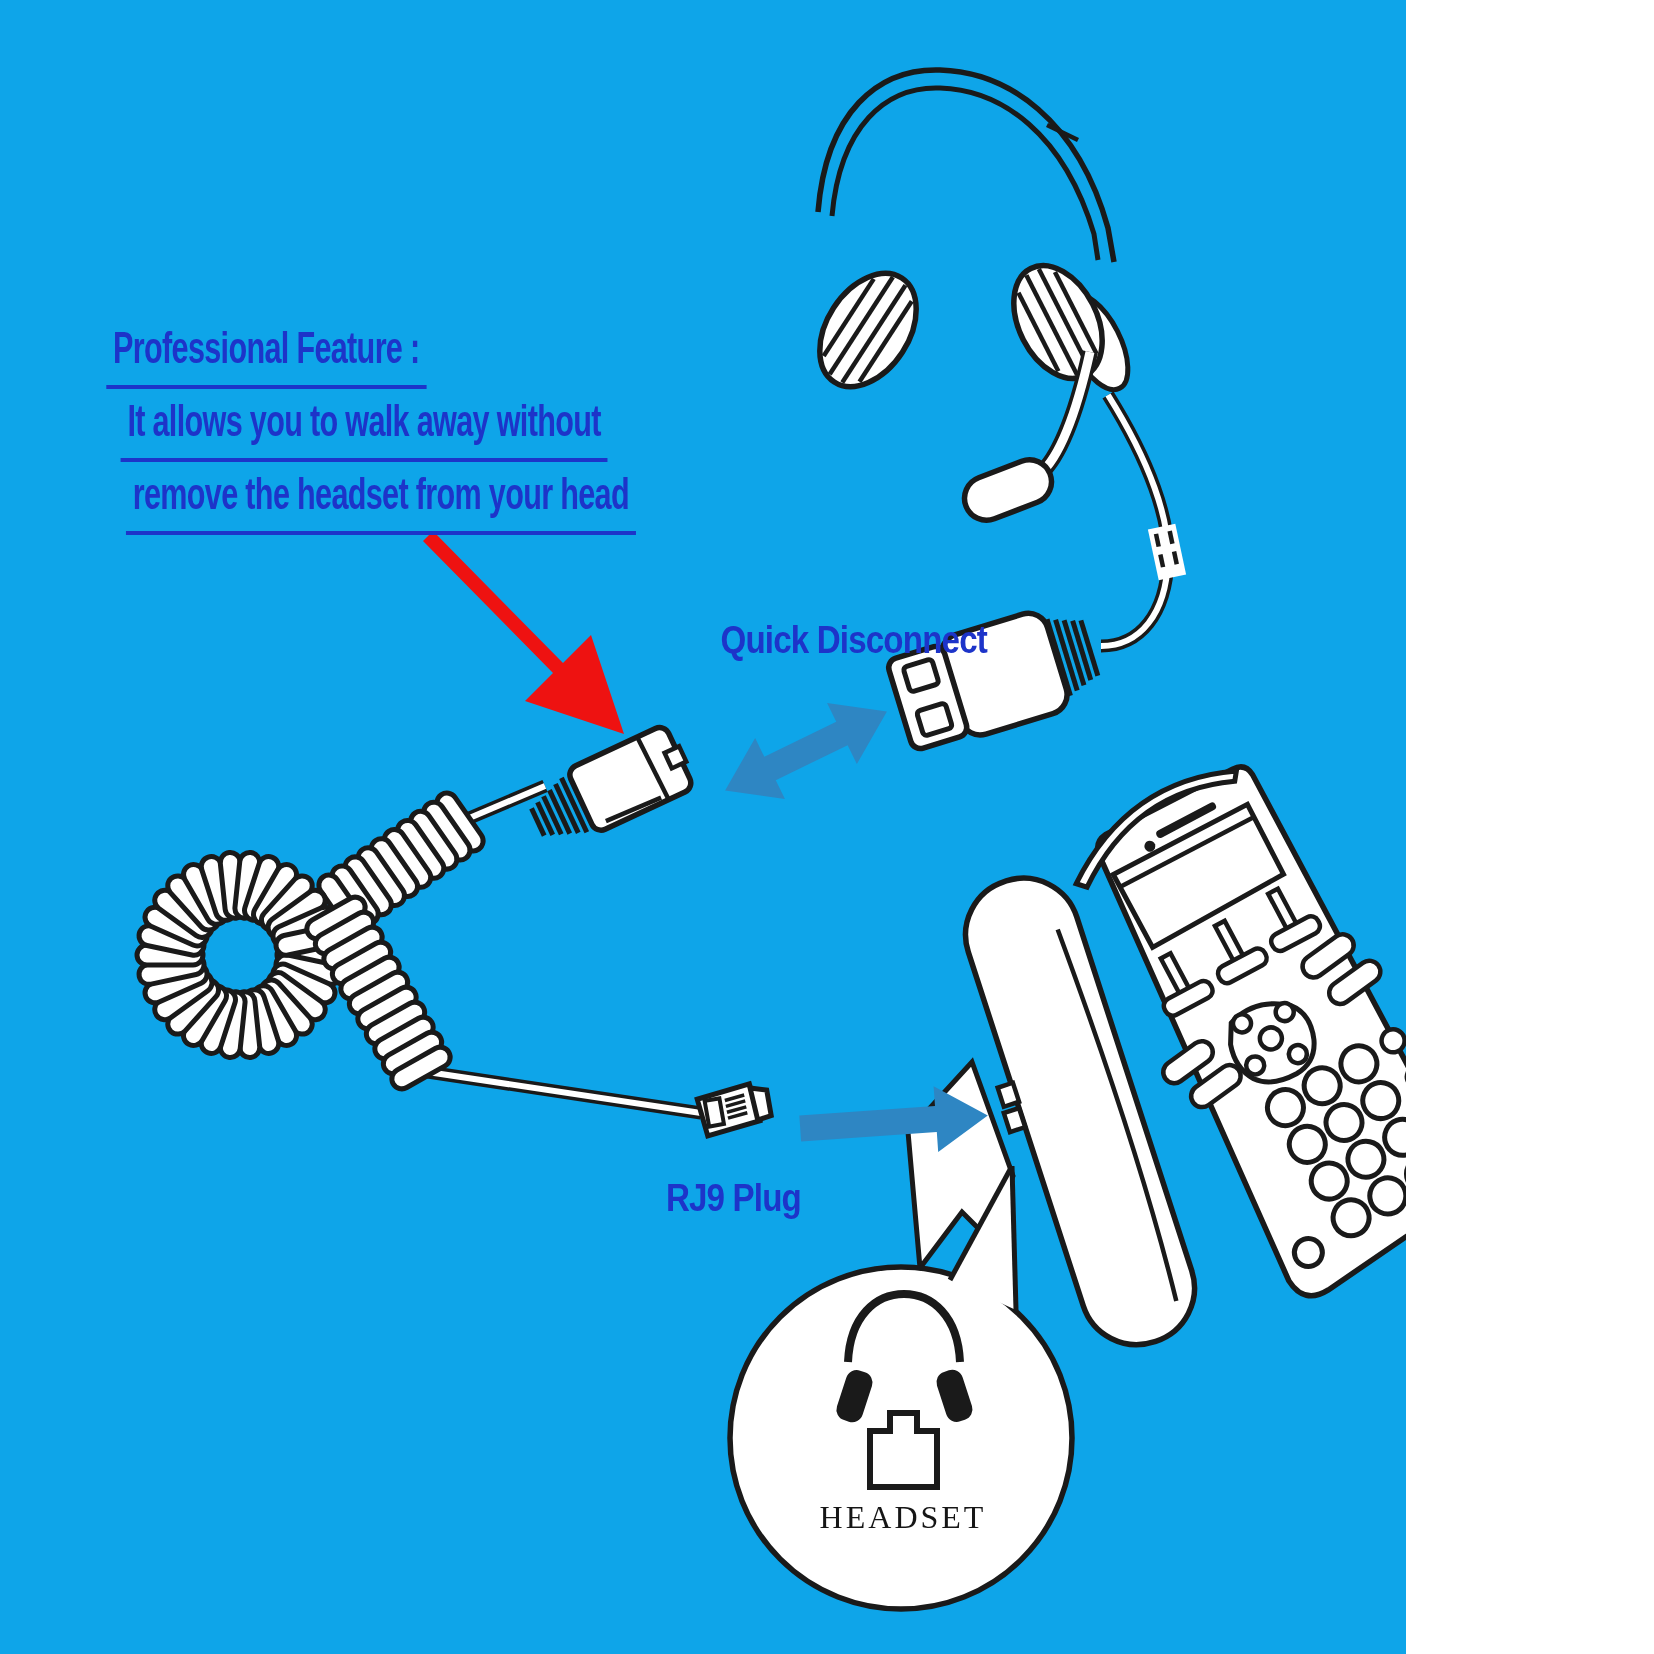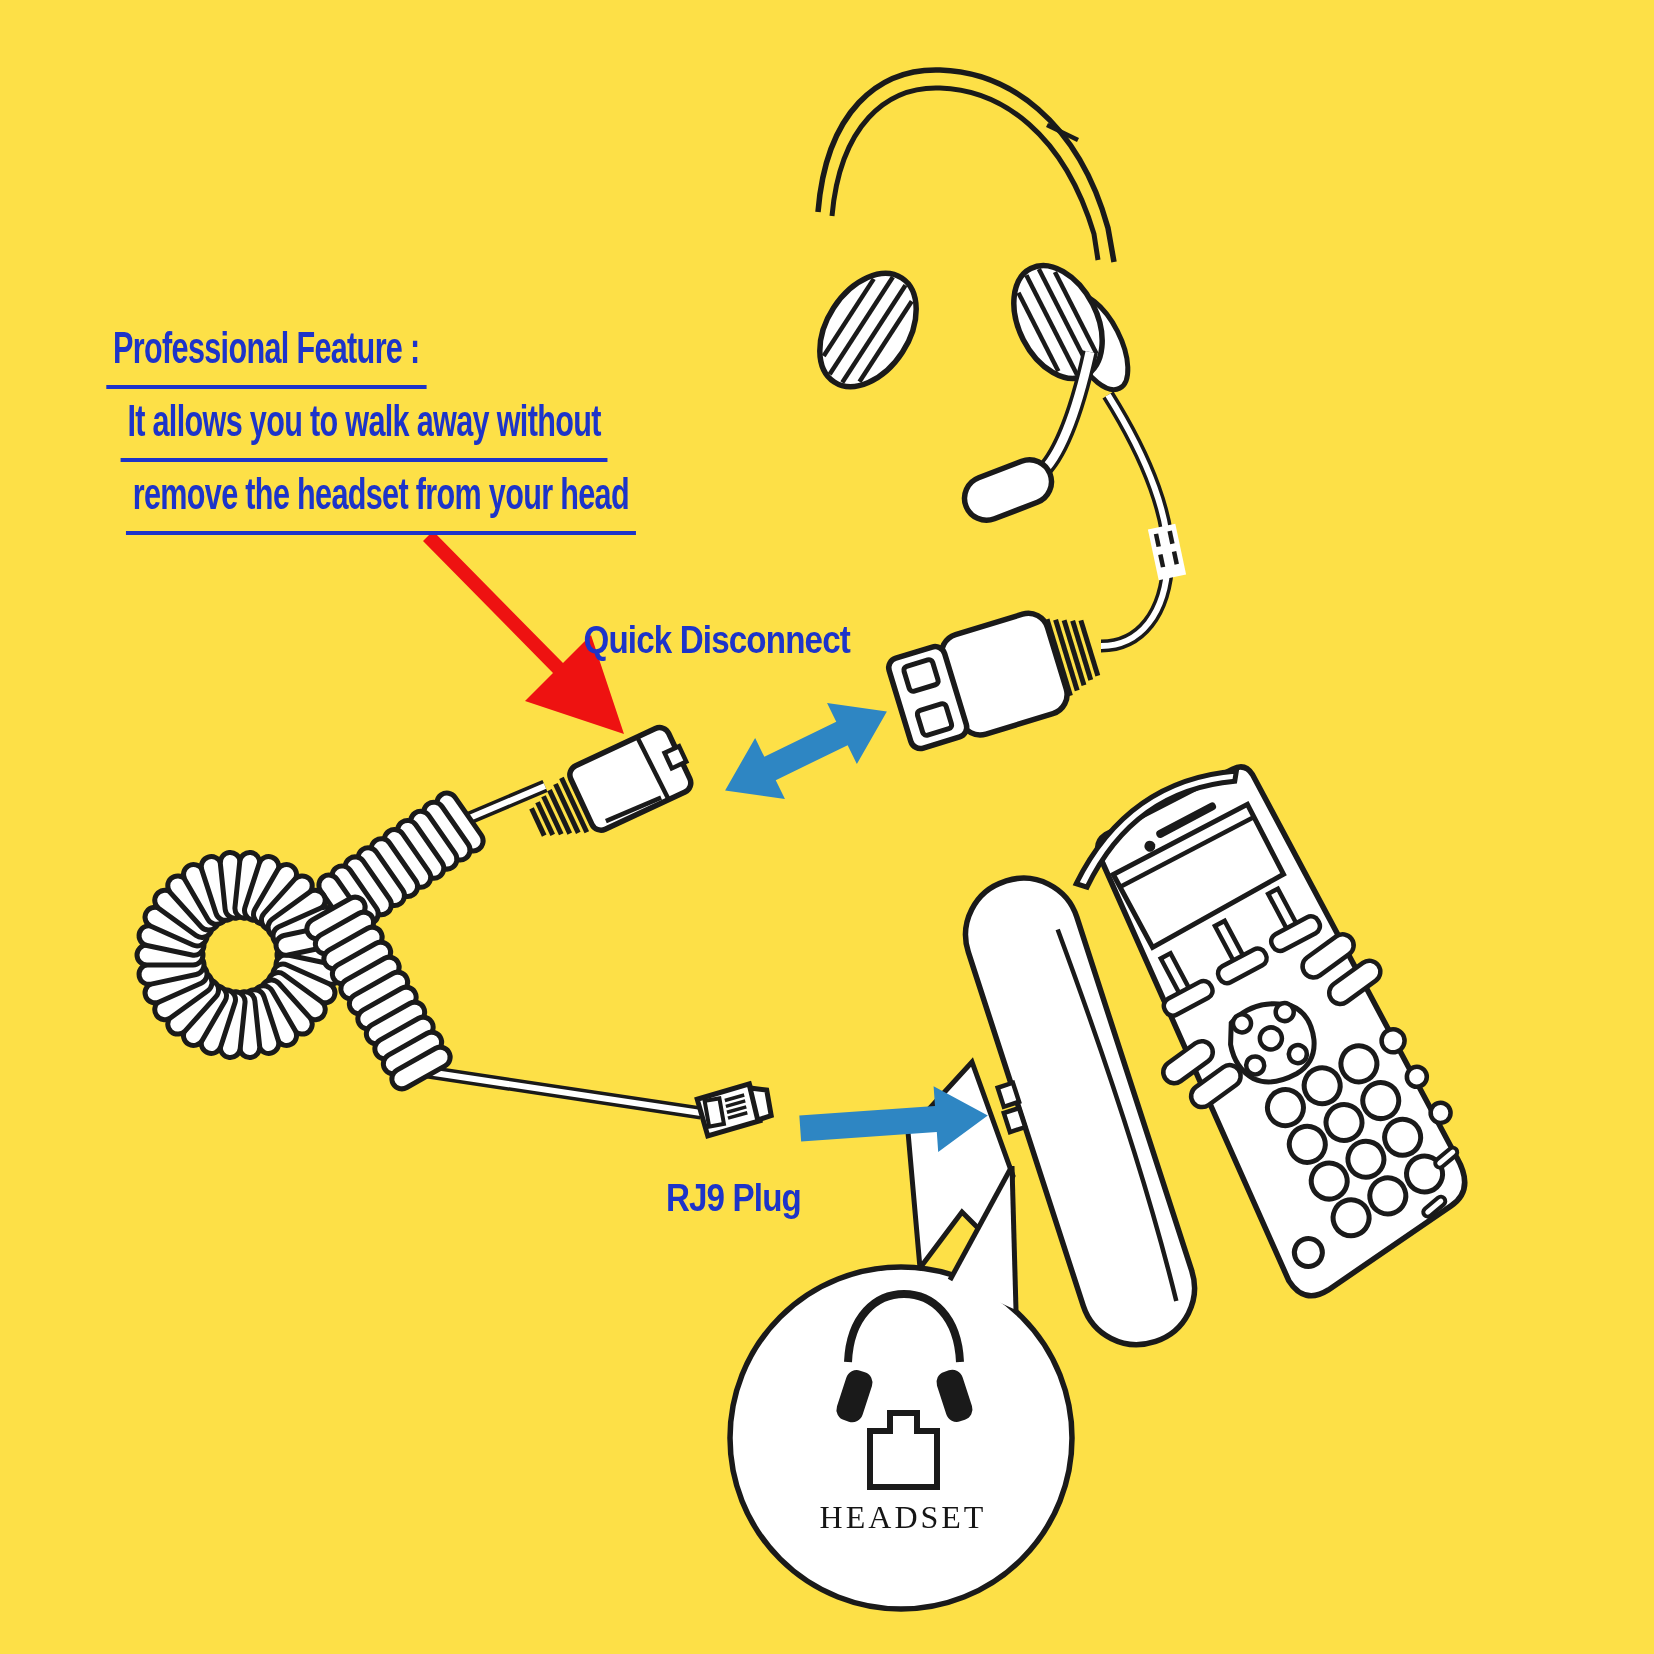--- a/index.html
+++ b/index.html
@@ -1,24 +1,24 @@
 <!DOCTYPE html>
 <html style="--text-blue: #1d34c9; --arrow-blue: #2e86c3; --arrow-red: #ee1211; --line: #1a1a1a;"><head>
 <meta charset="utf-8">
 <style>
   html,body{margin:0;padding:0;background:#fff;}
-  .stage{position:relative;width:1654px;height:1654px;background:#fde047;overflow:hidden;
+  .stage{position:relative;width:1406px;height:1654px;background:#0ea5e9;overflow:hidden;
          font-family:"Liberation Sans","DejaVu Sans",sans-serif;}
   .stage svg{position:absolute;left:0;top:0;}
   .overlay-text{position:absolute;z-index:5;}
   .note-block{left:6px;top:316px;width:520px;text-align:center;
               color:var(--text-blue);font-weight:bold;font-size:45px;line-height:63px;white-space:nowrap;}
   .note-line{display:inline-block;transform:scaleX(.68);transform-origin:center;
              border-bottom:4px solid var(--text-blue);padding:0 10px 6px 10px;letter-spacing:-1px;}
-  .qd-label{left:560px;top:618px;width:450px;text-align:left;color:var(--text-blue);
+  .qd-label{left:560px;top:618px;width:450px;text-align:right;color:var(--text-blue);
             font-weight:bold;font-size:39px;white-space:nowrap;}
   .qd-label span,.rj9-label span{display:inline-block;transform:scaleX(.85);transform-origin:center;letter-spacing:-1px;}
   .rj9-label{left:583px;top:1176px;width:300px;text-align:center;color:var(--text-blue);
              font-weight:bold;font-size:39px;white-space:nowrap;}
   .headset-badge-label{left:763px;top:1499px;width:280px;text-align:center;color:#161616;
              font-family:"Liberation Serif","DejaVu Serif",serif;font-size:32px;letter-spacing:3px;white-space:nowrap;}
   .ln{stroke:var(--line);fill:none;}
   .wh{fill:#fff;stroke:var(--line);}
 </style>
 </head>

